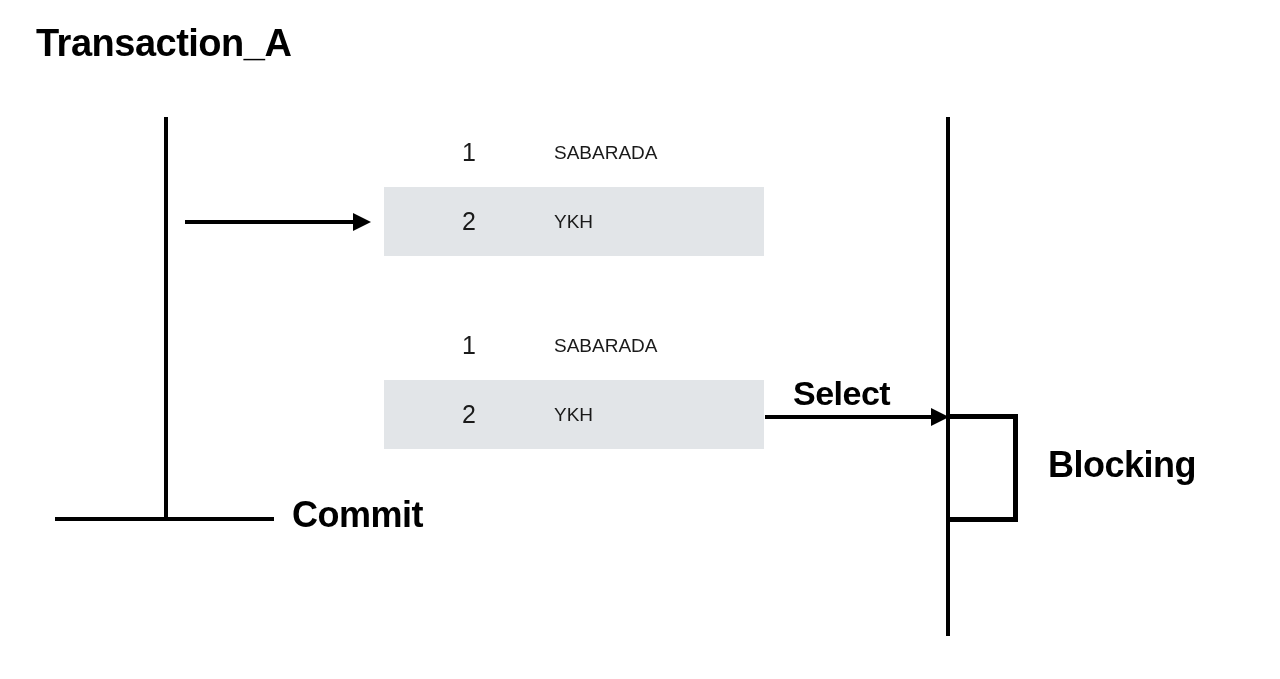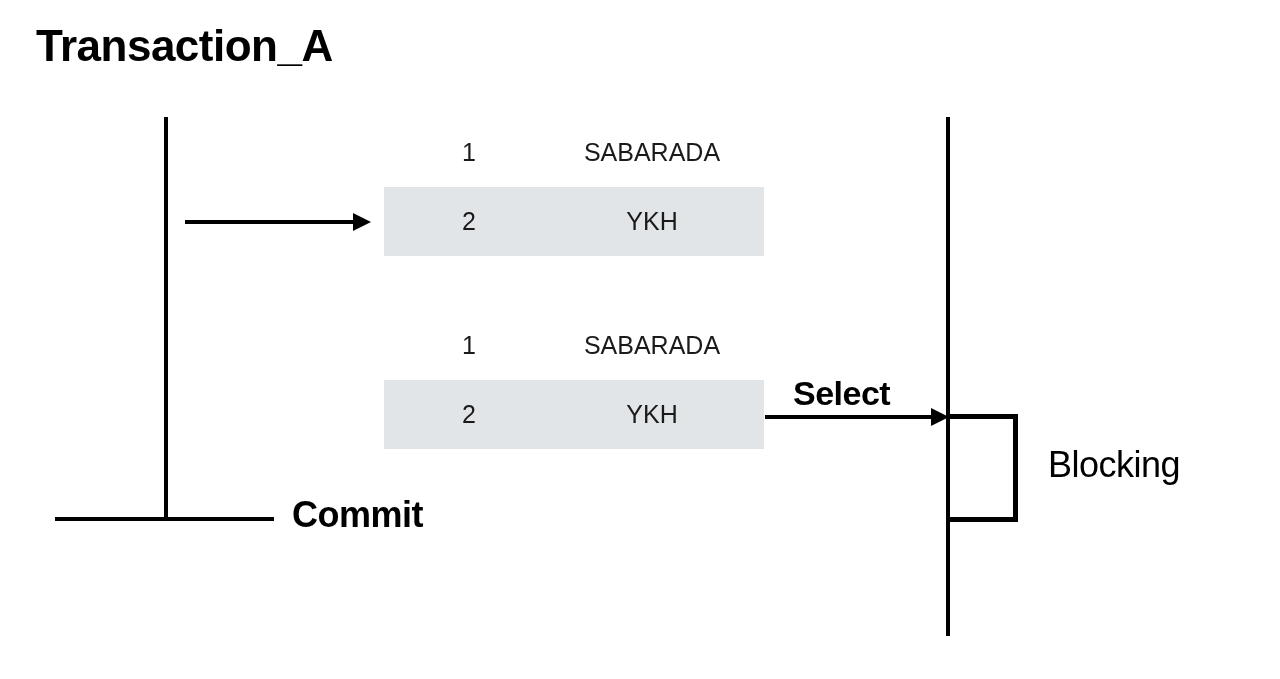--- a/index.html
+++ b/index.html
@@ -14,21 +14,21 @@
     background: #ffffff;
     overflow: hidden;
     font-family: "Liberation Sans", sans-serif;
     -webkit-font-smoothing: antialiased;
   }
 
   
   .lane-title {
     position: absolute;
     font-weight: bold;
-    font-size: 44px;
+    font-size: 38px;
     letter-spacing: -0.5px;
     color: #000000;
     white-space: nowrap;
     line-height: 1;
   }
   #title-a { left: 36px;  top: 24px; }
   #title-b { left: 804px; top: 24px; }
 
   
   .lifeline {
@@ -101,21 +101,21 @@
     height: 108px;
     border-top: 5px solid #000000;
     border-right: 5px solid #000000;
     border-bottom: 5px solid #000000;
     box-sizing: border-box;
   }
   #blocking-label {
     position: absolute;
     left: 1048px;
     top: 447px;
-    font-weight: normal;
+    font-weight: bold;
     font-size: 36px;
     letter-spacing: -0.5px;
     color: #000000;
     white-space: nowrap;
     line-height: 1;
   }
 
   
   .record-table {
     position: absolute;
@@ -137,23 +137,22 @@
 
   .cell-id {
     width: 170px;
     text-align: center;
     font-size: 25px;
     color: #1a1a1a;
     line-height: 1;
   }
   .cell-name {
     flex: 1;
-    text-align: center;
     padding-right: 14px;
-    font-size: 25px;
+    font-size: 19px;
     color: #1a1a1a;
     line-height: 1;
   }
 </style>
 </head>
 <body>
 
 <div id="canvas">
 
   <div class="lane-title" id="title-a">Transaction_A</div>

